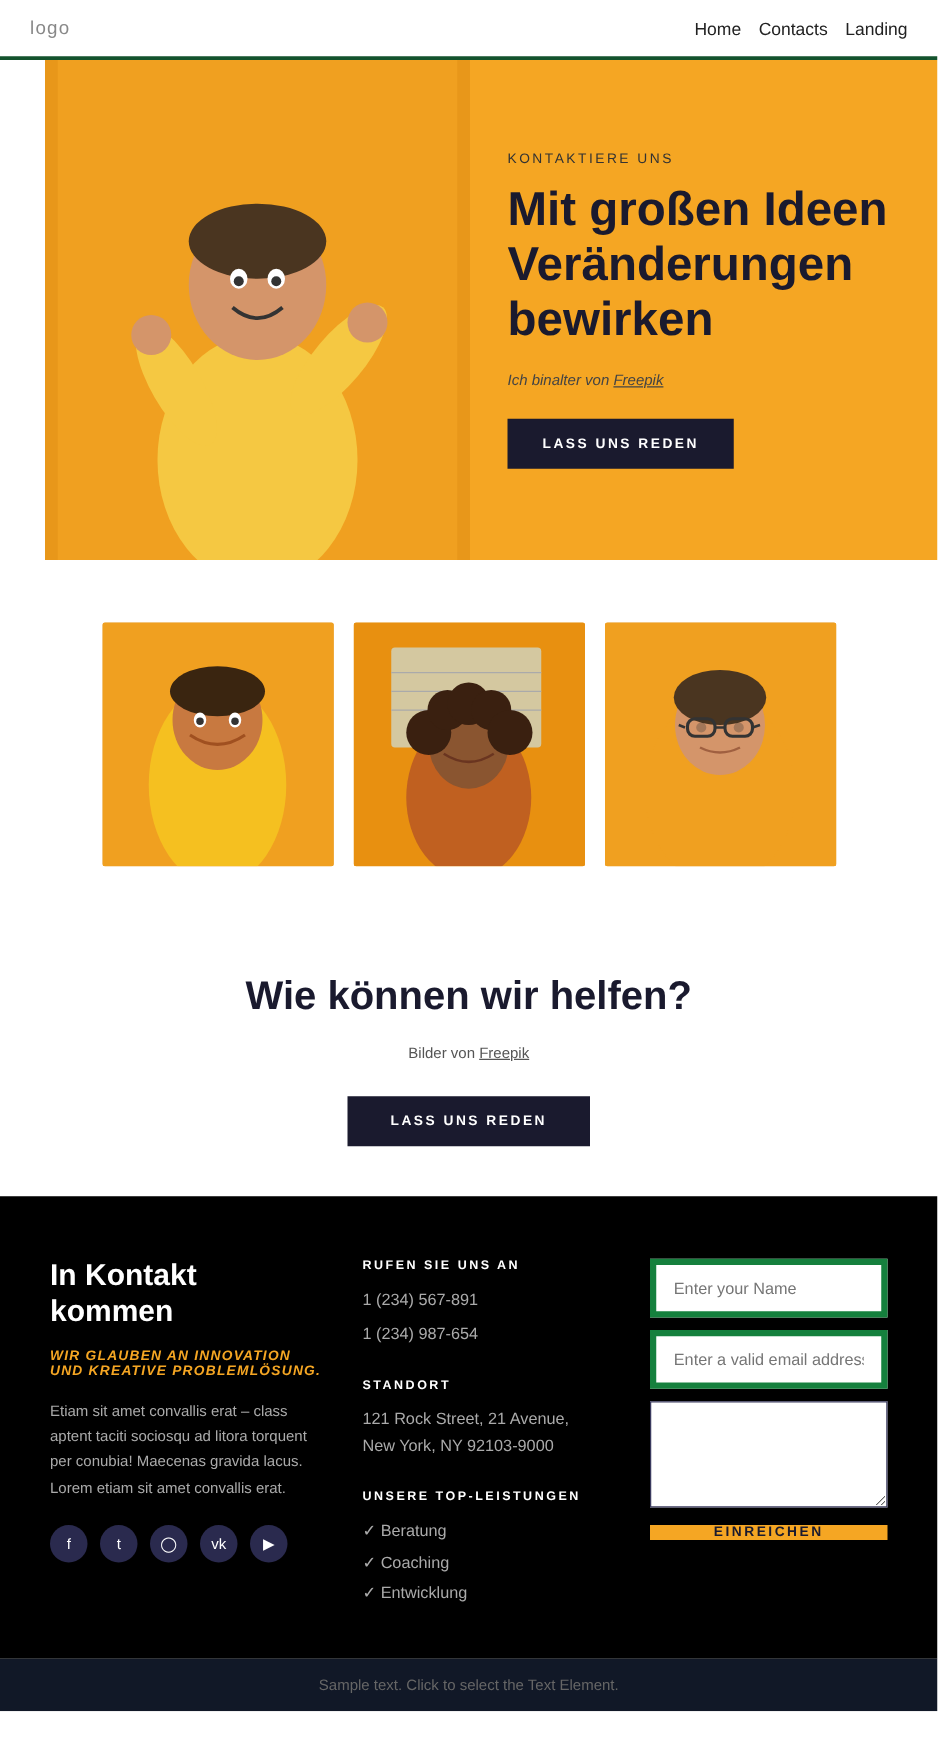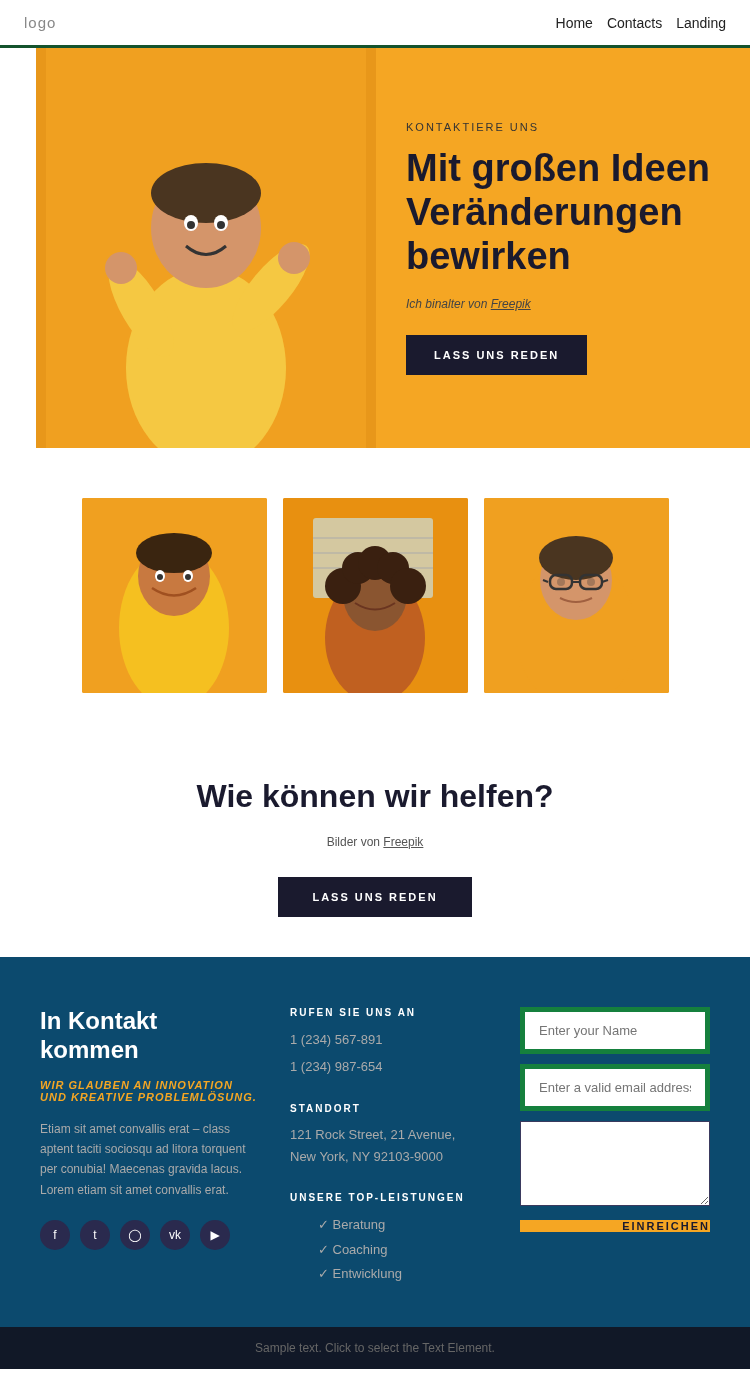--- a/index.html
+++ b/index.html
@@ -119,21 +119,21 @@
       padding: 14px 34px;
       font-size: 11px;
       letter-spacing: 2px;
       text-transform: uppercase;
       cursor: pointer;
       font-weight: bold;
     }
 
     
     .footer {
-      background: #0c4a6e;
+      background: #000000;
       color: #ccc;
       padding: 50px 40px 0 40px;
     }
     .footer-grid {
       display: grid;
       grid-template-columns: 220px 200px 1fr;
       gap: 30px;
       padding-bottom: 40px;
     }
     .footer-col1 {}
@@ -198,21 +198,20 @@
     .footer-address {
       font-size: 13px;
       color: #aaa;
       line-height: 1.7;
       margin-bottom: 4px;
     }
     .footer-services {
       font-size: 13px;
       color: #aaa;
       line-height: 1.9;
-      margin-left: 28px;
     }
     .footer-col3 {}
     .footer-input {
       width: 100%;
       padding: 11px 14px;
       margin-bottom: 10px;
       border: 5px solid #15803d;
       background: #fff;
       color: #333;
       font-size: 13px;
@@ -236,21 +235,20 @@
       width: 100%;
       background: #f5a623;
       color: #1a1a2e;
       border: none;
       padding: 0;
       font-size: 11px;
       letter-spacing: 2px;
       text-transform: uppercase;
       font-weight: bold;
       cursor: pointer;
-      text-align: right;
     }
     .footer-bottom {
       background: #111827;
       text-align: center;
       padding: 14px;
       color: #666;
       font-size: 12px;
     }
 
     

